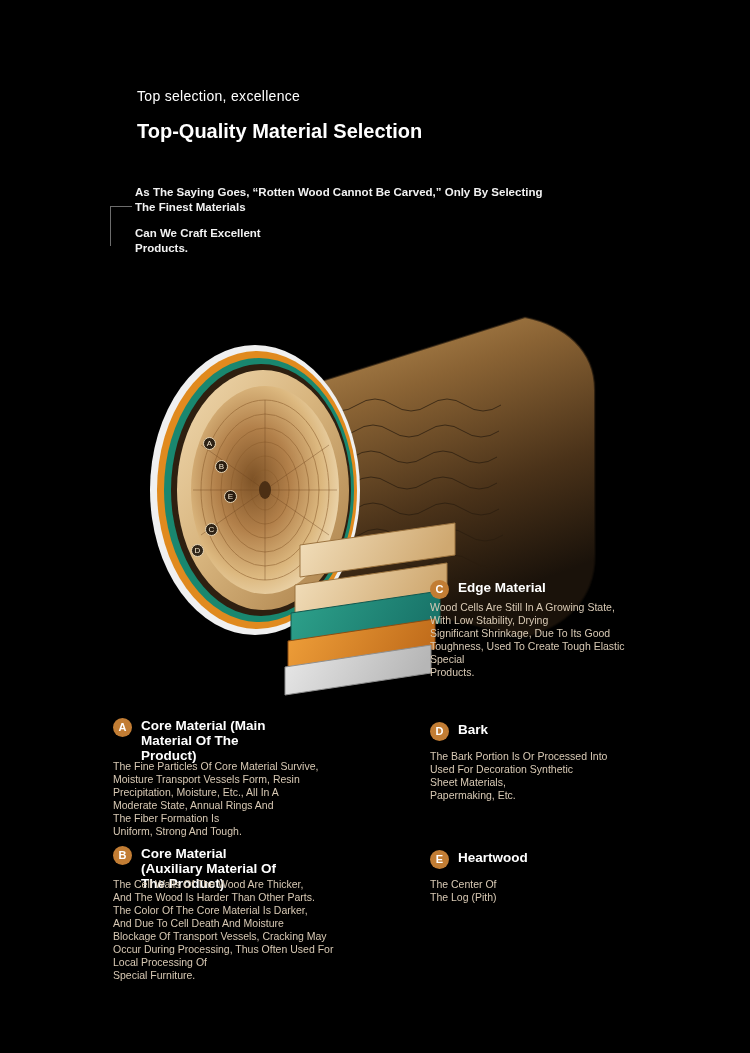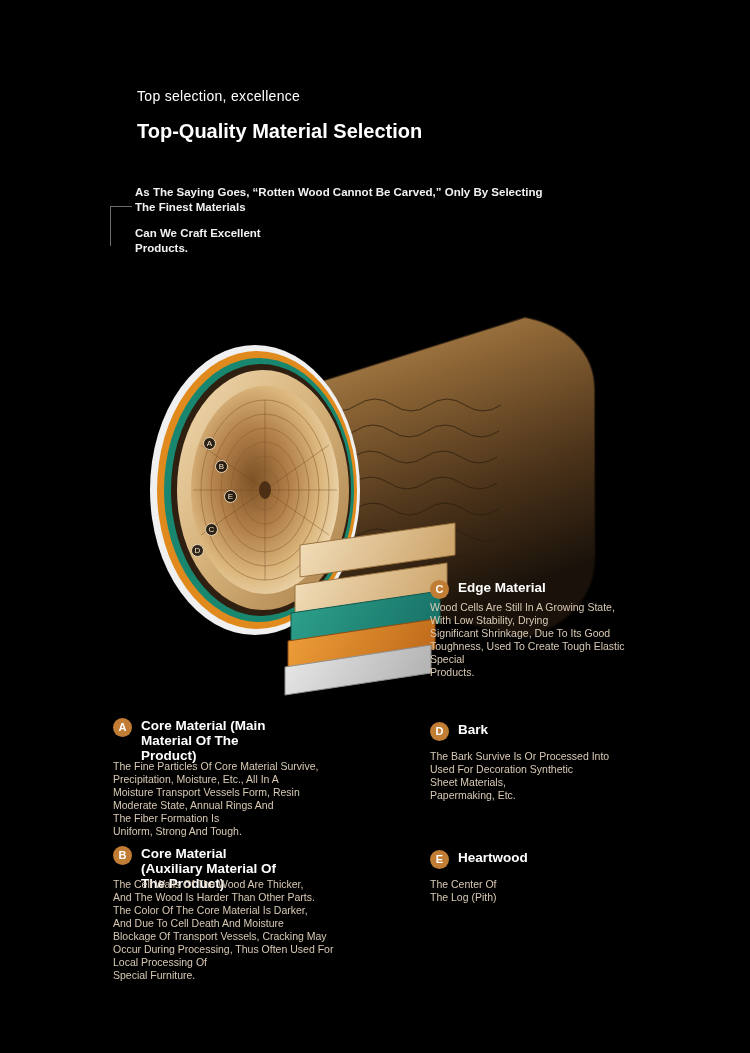--- a/index.html
+++ b/index.html
@@ -283,22 +283,22 @@
       <span class="seg">Special</span>
       <span class="seg">Products.</span>
     </div>
   </div>
 
   <div class="callout c-a">
     <div class="badge">A</div>
     <div class="title">Core Material (Main Material Of The Product)</div>
     <div class="body">
       <span class="seg">The Fine Particles Of Core Material Survive,</span>
+      <span class="seg">Moisture Transport Vessels Form, Resin</span>
       <span class="seg">Precipitation, Moisture, Etc., All In A</span>
-      <span class="seg">Moisture Transport Vessels Form, Resin</span>
       <span class="seg">Moderate State, Annual Rings And</span>
       <span class="seg">The Fiber Formation Is</span>
       <span class="seg">Uniform, Strong And Tough.</span>
     </div>
   </div>
 
   <div class="callout c-b">
     <div class="badge">B</div>
     <div class="title">Core Material (Auxiliary Material Of The Product)</div>
     <div class="body">
@@ -311,21 +311,21 @@
       <span class="seg">Local Processing Of</span>
       <span class="seg">Special Furniture.</span>
     </div>
   </div>
 
   <div class="callout c-d">
     <div class="badge">D</div>
     <div class="title">Bark</div>
     <div class="body">
       <span class="seg">
-        <span>The Bark Survive Is</span>
+        <span>The Bark Portion Is</span>
         <span class="inline-extra">Or Processed Into</span>
       </span>
       <span class="seg">
         <span>Used For Decoration</span>
         <span class="inline-extra">Synthetic</span>
       </span>
       <span class="seg">Sheet Materials,</span>
       <span class="seg">Papermaking, Etc.</span>
     </div>
   </div>

